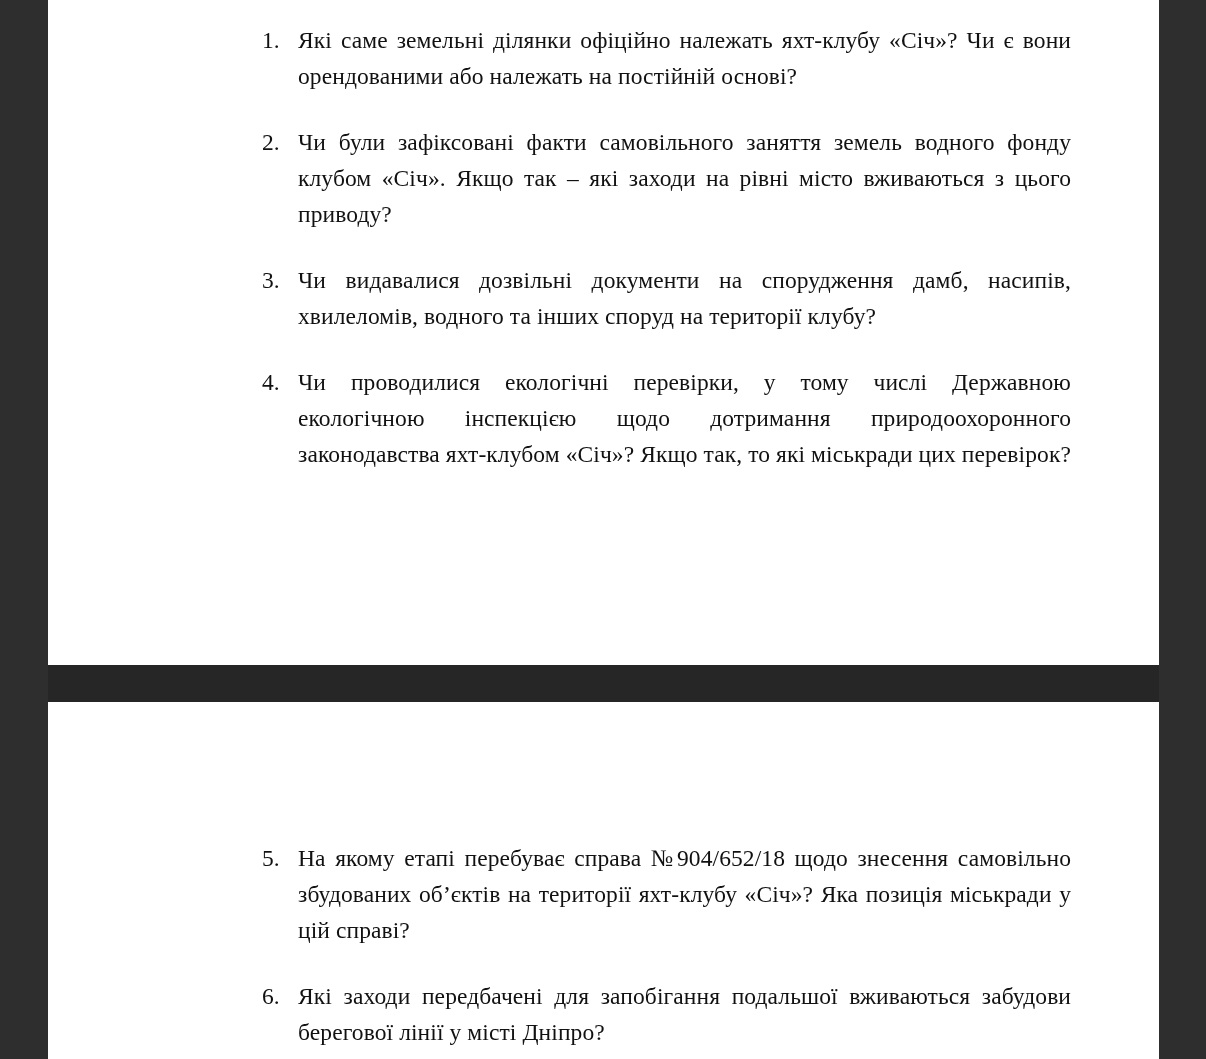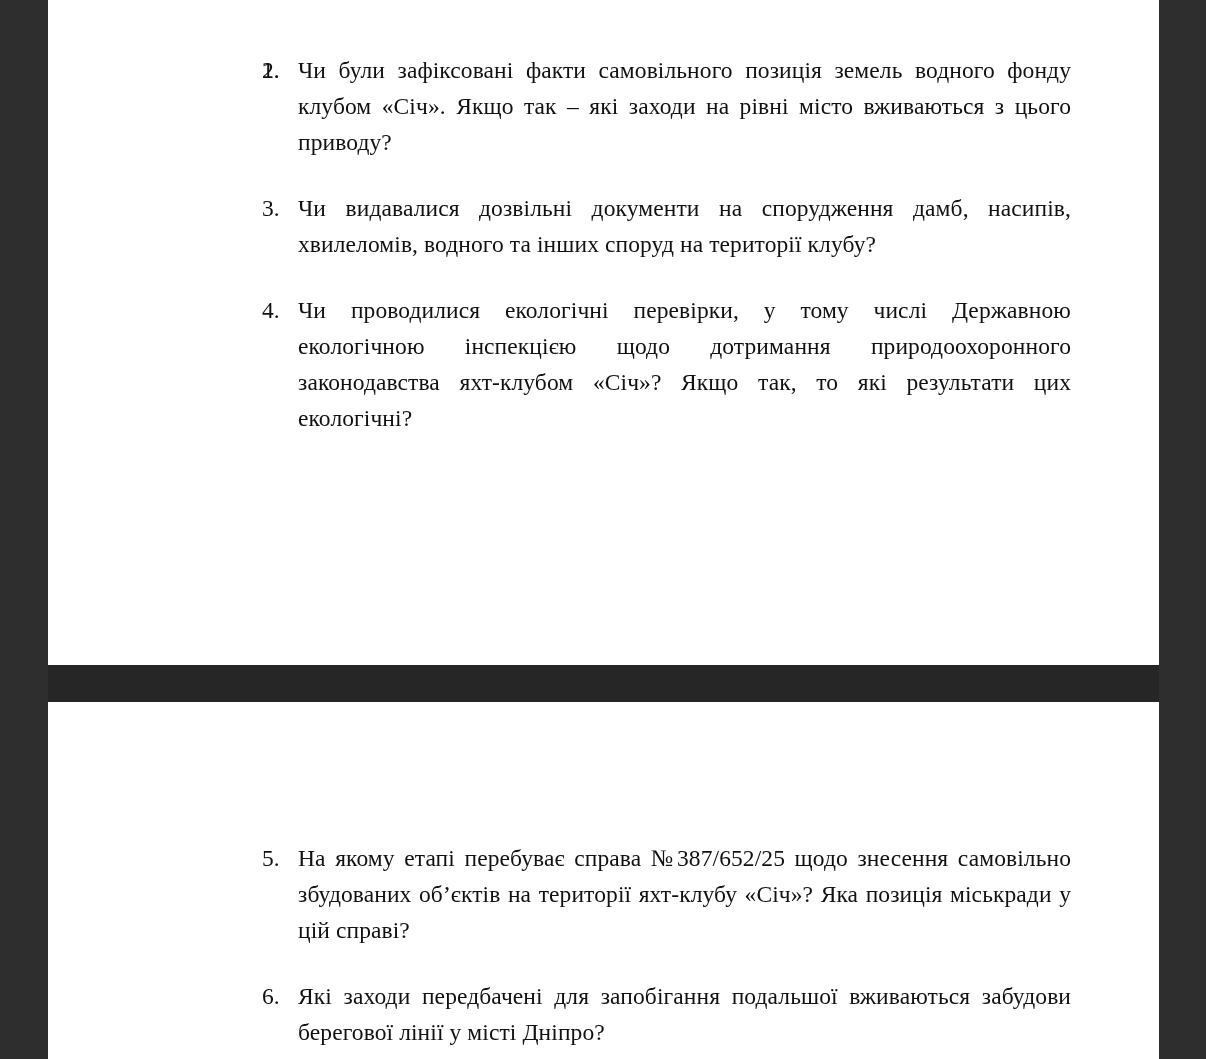--- a/index.html
+++ b/index.html
@@ -123,50 +123,51 @@
 
   <div class="backdrop-left"></div>
   <div class="backdrop-right"></div>
 
   <div class="page page-1">
     <div class="page-body">
       <ol class="list">
 
         <li class="list-item">
           <span class="item-number">1.</span>
+          <span class="item-text">Які саме земельні ділянки офіційно належать яхт-клубу «Січ»? Чи є вони орендованими або належать на постійній основі?</span>
         </li>
 
         <li class="list-item">
           <span class="item-number">2.</span>
-          <span class="item-text">Чи були зафіксовані факти самовільного позиція земель водного фонду клубом «Січ». Якщо так – які заходи на рівні місто вживаються з цього приводу?</span>
+          <span class="item-text">Чи були зафіксовані факти самовільного заняття земель водного фонду клубом «Січ». Якщо так – які заходи на рівні місто вживаються з цього приводу?</span>
         </li>
 
         <li class="list-item">
           <span class="item-number">3.</span>
           <span class="item-text">Чи видавалися дозвільні документи на спорудження дамб, насипів, хвилеломів, водного та інших споруд на території клубу?</span>
         </li>
 
         <li class="list-item">
           <span class="item-number">4.</span>
-          <span class="item-text">Чи проводилися екологічні перевірки, у тому числі Державною екологічною інспекцією щодо дотримання природоохоронного законодавства яхт-клубом «Січ»? Якщо так, то які результати цих екологічні?</span>
+          <span class="item-text">Чи проводилися екологічні перевірки, у тому числі Державною екологічною інспекцією щодо дотримання природоохоронного законодавства яхт-клубом «Січ»? Якщо так, то які міськради цих перевірок?</span>
         </li>
 
       </ol>
     </div>
   </div>
 
   <div class="page-gutter"></div>
 
   <div class="page page-2">
     <div class="page-body">
       <ol class="list">
 
         <li class="list-item">
           <span class="item-number">5.</span>
-          <span class="item-text">На якому етапі перебуває справа №387/652/25 щодо знесення самовільно збудованих об’єктів на території яхт-клубу «Січ»? Яка позиція міськради у цій справі?</span>
+          <span class="item-text">На якому етапі перебуває справа №904/652/18 щодо знесення самовільно збудованих об’єктів на території яхт-клубу «Січ»? Яка позиція міськради у цій справі?</span>
         </li>
 
         <li class="list-item">
           <span class="item-number">6.</span>
           <span class="item-text">Які заходи передбачені для запобігання подальшої вживаються забудови берегової лінії у місті Дніпро?</span>
         </li>
 
       </ol>
     </div>
   </div>

